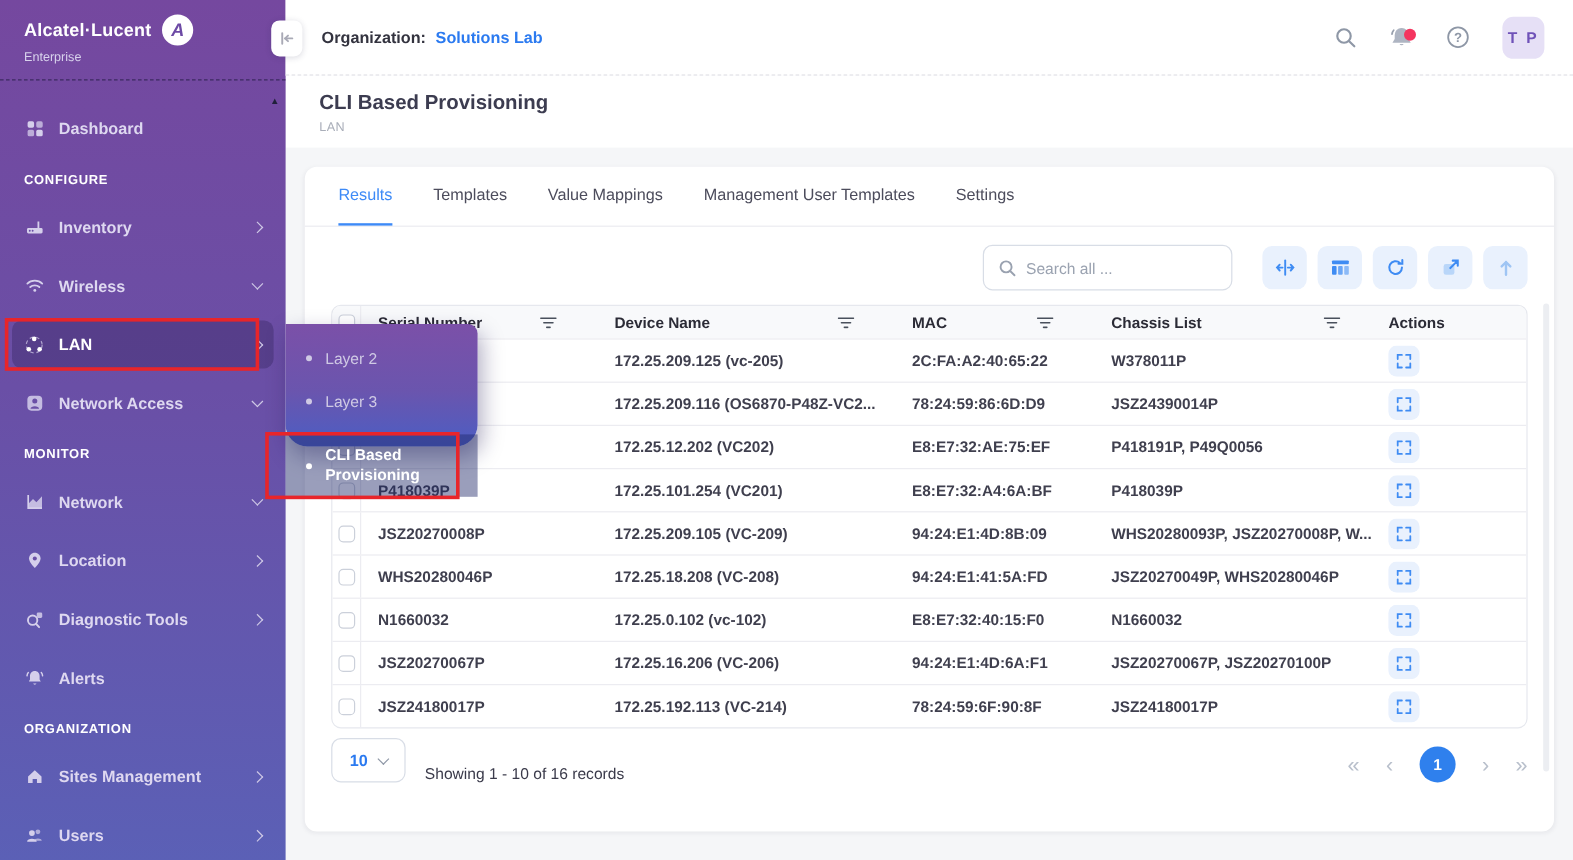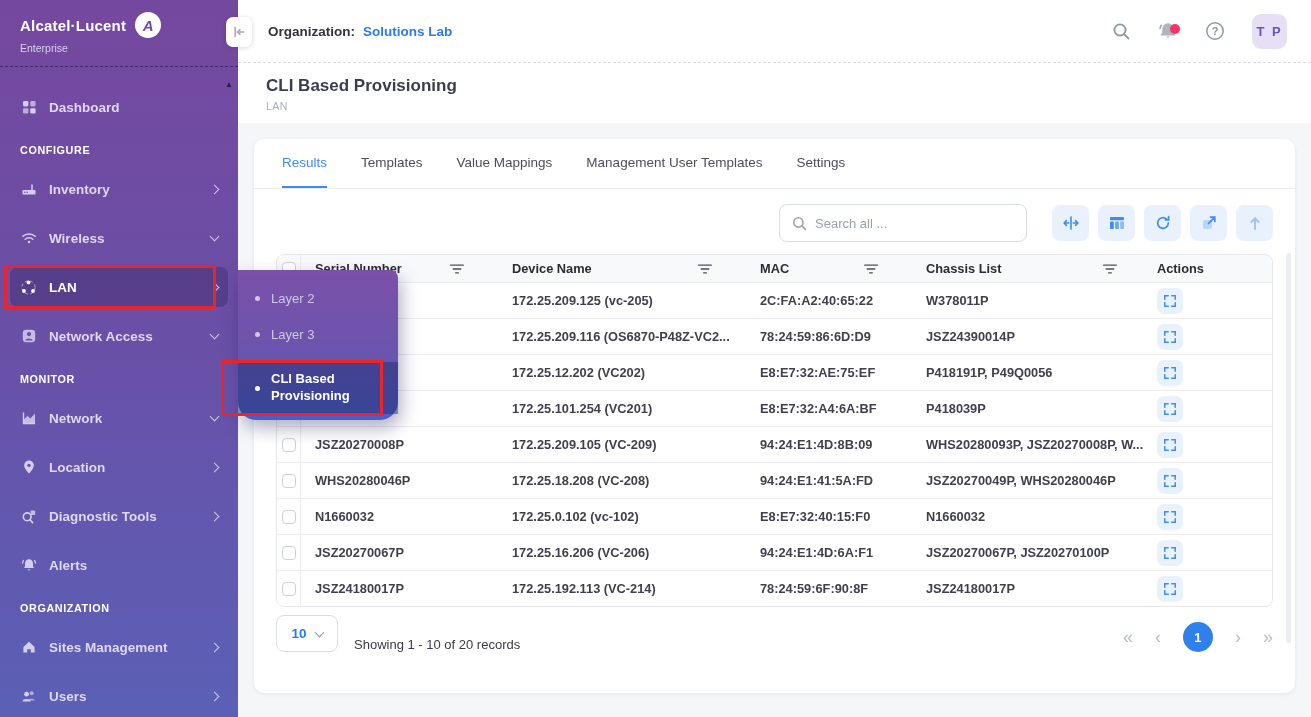--- a/index.html
+++ b/index.html
@@ -26,21 +26,21 @@
   .chev { width:7px; height:7px; border-right:1.7px solid #cfc9e6; border-bottom:1.7px solid #cfc9e6; margin-left:auto; }
   .chev.r { transform:rotate(-45deg); }
   .chev.d { transform:rotate(45deg); margin-top:-3px; }
 
   
   .annotation { position:absolute; border:3px solid #e8252a; pointer-events:none; z-index:60; }
   .ann-lan { inset:-2px 12px -2px -6px; }
   .ann-cli { top:-2px; bottom:-2px; left:-17px; right:15px; }
 
   
-  .popup { position:absolute; left:238px; top:270px; width:160px; height:150px; z-index:40;
+  .popup { position:absolute; left:238px; top:270px; width:160px; height:102px; z-index:40;
     background:linear-gradient(180deg,#7b50a8 0%, #6a55ae 55%, #4c5ec3 100%);
     border-radius:0 8px 18px 18px; box-shadow:3px 8px 18px rgba(30,20,80,.35); padding-top:10px; }
   .p-item { height:36px; display:flex; align-items:center; gap:11px; padding-left:17px;
     color:#cfc9e4; font-size:13px; font-weight:500; cursor:pointer; }
   .p-item .dot { width:5px; height:5px; border-radius:50%; background:#cfc9e4; flex:0 0 5px; }
   .p-item.active { height:52px; margin-top:10px; background:rgba(30,40,105,.45); color:#fff;
     font-weight:700; line-height:1.3; position:relative; padding-right:14px; }
   .p-item.active .dot { background:#fff; }
 
   
@@ -67,21 +67,21 @@
   .content { flex:1; padding:16px; }
   .card { background:#fff; border-radius:10px; box-shadow:0 1px 4px rgba(25,25,60,.07);
     height:554px; position:relative; }
 
   .tabs { display:flex; gap:34px; padding:0 28px; height:50px; border-bottom:1px solid #ececf1; }
   .tab { display:flex; align-items:center; font-size:13.5px; color:#4c4c5c; cursor:pointer;
     border-bottom:2.5px solid transparent; }
   .tab.active { color:#3d8af7; border-bottom-color:#3d8af7; }
 
   .toolbar { display:flex; justify-content:flex-end; align-items:center; gap:9px; padding:15px 22px 12px 22px; }
-  .search-box { display:flex; align-items:center; gap:8px; width:248px; height:38px;
+  .search-box { display:flex; align-items:center; gap:8px; width:208px; height:38px;
     border:1px solid #d8dde6; border-radius:8px; padding:0 12px; margin-right:16px; }
   .search-box input { border:none; outline:none; flex:1; font-size:13px; color:#444;
     font-family:"Liberation Sans", sans-serif; min-width:0; }
   .search-box input::placeholder { color:#9aa2b0; }
   .tool-btn { width:37px; height:36px; border-radius:8px; background:#e9f1fd; border:none;
     display:flex; align-items:center; justify-content:center; cursor:pointer; }
 
   .table-wrap { margin:0 22px; border:1px solid #e6e8ee; border-radius:8px; overflow:hidden; }
   .trow { display:grid; grid-template-columns:24px 197px 248px 166px 239px 1fr; align-items:center;
     height:36px; border-top:1px solid #ececf1; }
@@ -594,21 +594,21 @@
           </div>
         </div>
 
         <div class="scrollbar"></div>
 
         <div class="pagination">
           <div class="size-select">
             <span>10</span>
             <span class="sel-chev"></span>
           </div>
-          <div class="pg-summary">Showing 1 - 10 of 20 records</div>
+          <div class="pg-summary">Showing 1 - 10 of 16 records</div>
           <div class="pg-right">
             <button class="pg-nav pg-first"></button>
             <button class="pg-nav pg-prev"></button>
             <button class="pg-page">1</button>
             <button class="pg-nav pg-next"></button>
             <button class="pg-nav pg-last"></button>
           </div>
         </div>
 
       </div>

